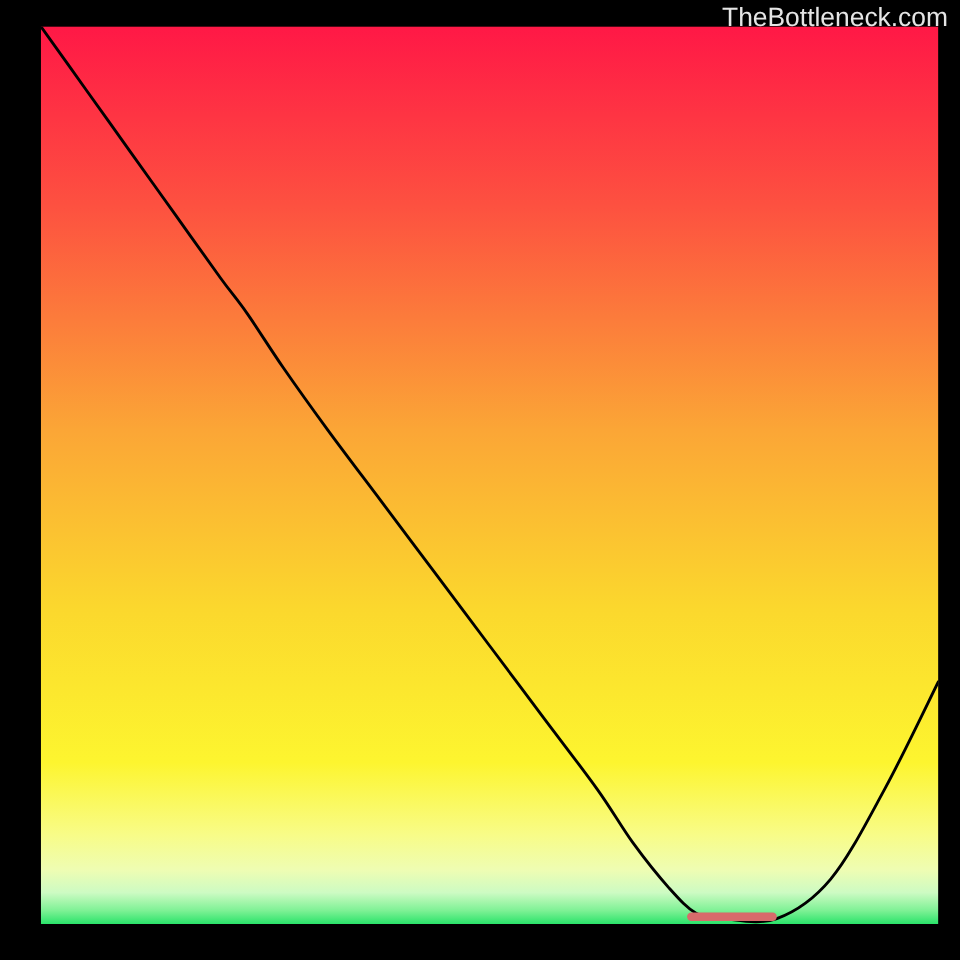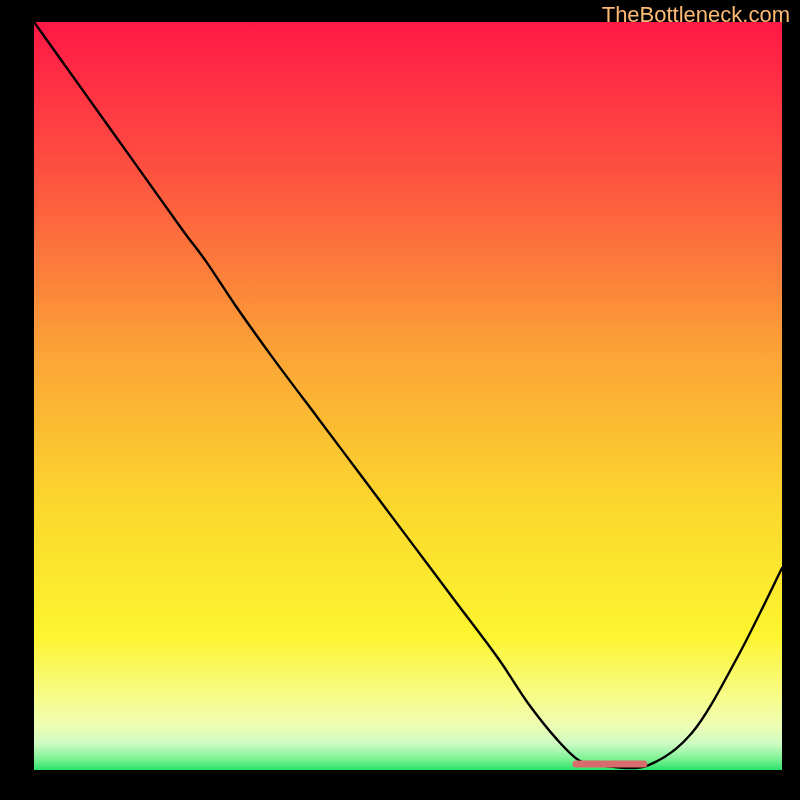--- a/index.html
+++ b/index.html
@@ -12,21 +12,21 @@
   }
   .container {
     position: relative;
     width: 800px;
     height: 800px;
   }
   .watermark {
     position: absolute;
     top: 2px;
     right: 10px;
-    color: #fdba74;
+    color: #e5e5e5;
     font-family: Arial, Helvetica, sans-serif;
     font-size: 22px;
     font-weight: 500;
     z-index: 3;
   }
   .plot-area {
     position: absolute;
     left: 34px;
     top: 22px;
     width: 748px;

